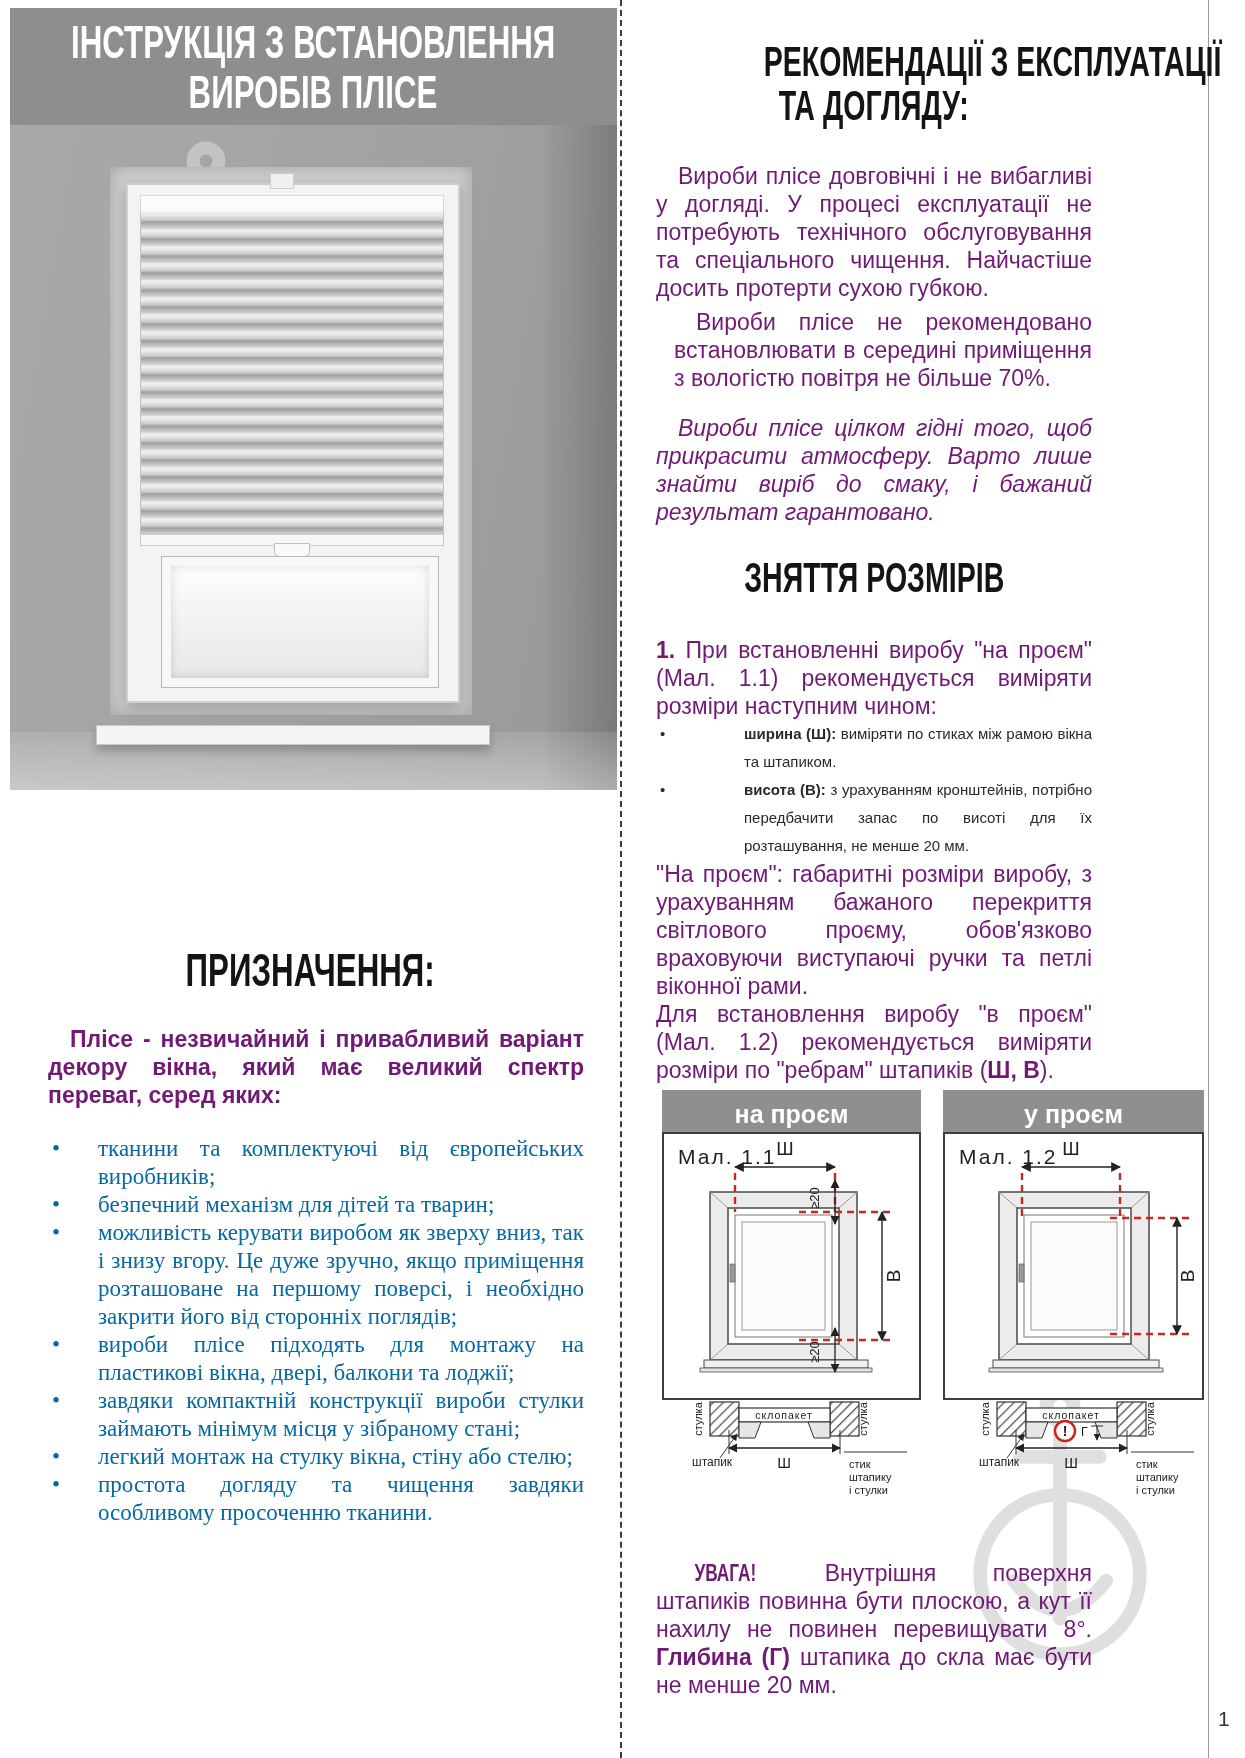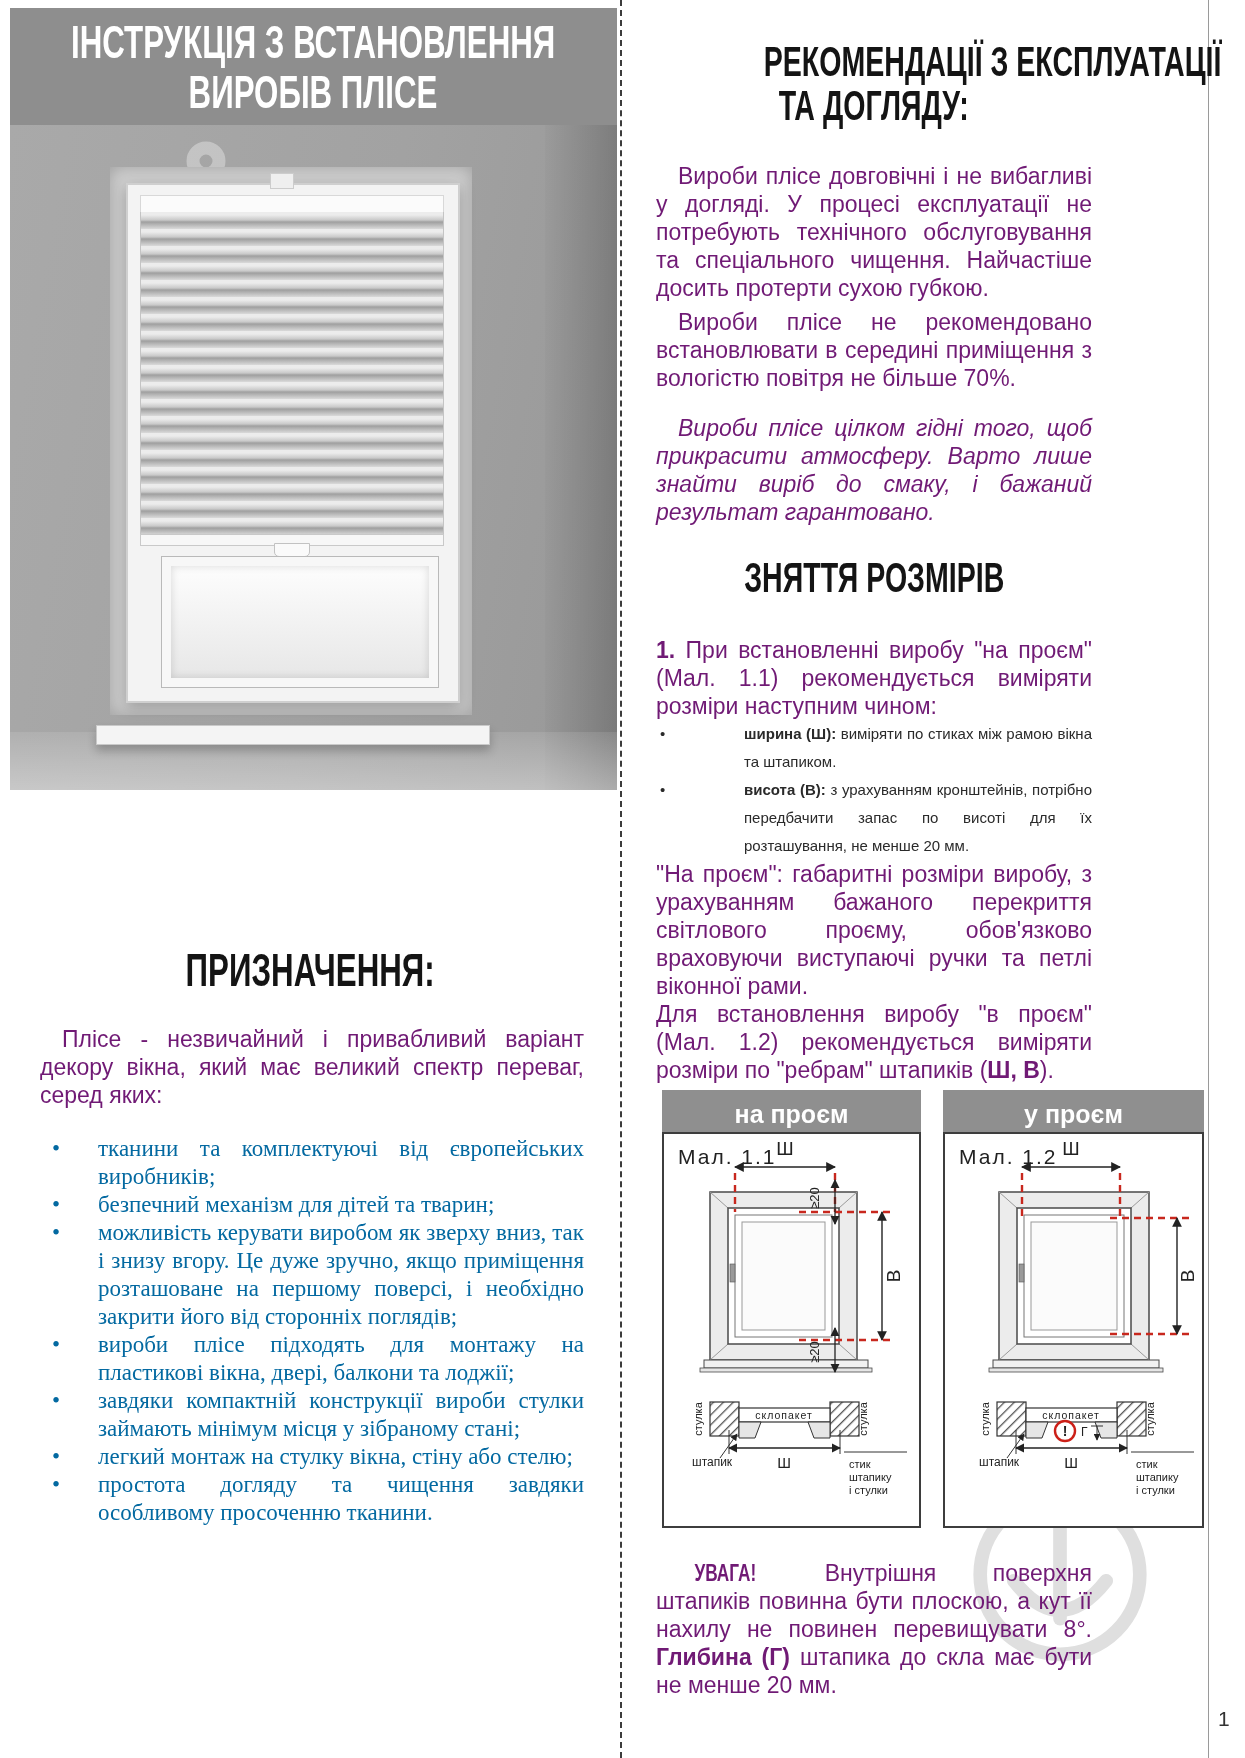--- a/index.html
+++ b/index.html
@@ -48,21 +48,21 @@
   #page-num{position:absolute;left:1218px;top:1707px;font-size:21px;color:#333;}
   
   #rc{position:absolute;left:656px;top:40px;width:436px;}
   .h-black2{font-weight:bold;font-size:42px;line-height:44px;color:#141414;text-align:center;}
   ul.meas{list-style:none;margin:0;padding:0;}
   ul.meas li{position:relative;padding-left:44px;font-size:15px;line-height:28px;text-align:justify;color:#2a2a2a;}
   ul.meas li::before{content:"•";position:absolute;left:-40px;top:0;}
   
   .diag-header{position:absolute;top:1090px;height:49px;background:#8f8f8f;color:#fff;font-weight:bold;
                font-size:25px;display:flex;align-items:center;justify-content:center;z-index:2;}
-  .diag-box{position:absolute;top:1132px;height:396px;background:#fff;border:2px solid #3d3d3d;box-sizing:border-box;z-index:2;}
+  .diag-box{position:absolute;top:1132px;height:268px;background:#fff;border:2px solid #3d3d3d;box-sizing:border-box;z-index:2;}
   svg text{font-family:"Liberation Sans",sans-serif;fill:#222;}
   #attention{position:absolute;left:656px;top:1536px;width:436px;z-index:3;}
   .b{font-weight:bold;}
 </style>
 </head>
 <body>
 
 <div id="page">
 
   <div id="fold-line"></div>
@@ -96,39 +96,39 @@
       <div class="blind-tab"></div>
       <div class="glass"></div>
     </div>
     <div class="sill"></div>
   </div>
 
   <div id="lc-text">
     <div class="h-black">
       <span class="cond">ПРИЗНАЧЕННЯ:</span>
     </div>
-    <p class="body-p indent" style="margin:30px 0 0 4px;">Плісе - незвичайний і привабливий варіант декору вікна, який має великий спектр переваг, серед яких:</p>
+    <p class="body-p indent" style="margin:30px 0 0 12px;font-weight:bold;">Плісе - незвичайний і привабливий варіант декору вікна, який має великий спектр переваг, серед яких:</p>
     <ul class="dots">
       <li>тканини та комплектуючі від європейських виробників;</li>
       <li>безпечний механізм для дітей та тварин;</li>
       <li>можливість керувати виробом як зверху вниз, так і знизу вгору. Це дуже зручно, якщо приміщення розташоване на першому поверсі, і необхідно закрити його від сторонніх поглядів;</li>
       <li>вироби плісе підходять для монтажу на пластикові вікна, двері, балкони та лоджії;</li>
       <li>завдяки компактній конструкції вироби стулки займають мінімум місця у зібраному стані;</li>
       <li>легкий монтаж на стулку вікна, стіну або стелю;</li>
       <li>простота догляду та чищення завдяки особливому просоченню тканини.</li>
     </ul>
   </div>
 
   <div id="rc">
     <div class="h-black2">
       <span class="cond">РЕКОМЕНДАЦІЇ З ЕКСПЛУАТАЦІЇ</span><br>
       <span class="cond">ТА ДОГЛЯДУ:</span>
     </div>
     <p class="body-p indent" style="margin:34px 0 0 0;">Вироби плісе довговічні і не вибагливі у догляді. У процесі експлуатації не потребують технічного обслуговування та спеціального чищення. Найчастіше досить протерти сухою губкою.</p>
-    <p class="body-p indent" style="margin:6px 0 0 0;">Вироби плісе не рекомендовано встановлювати в середині приміщення з вологістю повітря не більше 70%.</p>
+    <p class="body-p indent" style="margin:6px 0 0 18px;">Вироби плісе не рекомендовано встановлювати в середині приміщення з вологістю повітря не більше 70%.</p>
     <p class="body-p indent" style="margin:22px 0 0 0;font-style:italic;">Вироби плісе цілком гідні того, щоб прикрасити атмосферу. Варто лише знайти виріб до смаку, і бажаний результат гарантовано.</p>
 
     <div class="h-black2" style="margin-top:30px;">
       <span class="cond">ЗНЯТТЯ РОЗМІРІВ</span>
     </div>
 
     <p class="body-p" style="margin:36px 0 0 0;"><span class="b">1.</span><span> При встановленні виробу "на проєм" (Мал. 1.1) рекомендується виміряти розміри наступним чином:</span></p>
 
     <ul class="meas" style="margin-left:44px;">
       <li><span class="b">ширина (Ш):</span><span> виміряти по стиках між рамою вікна та штапиком.</span></li>

